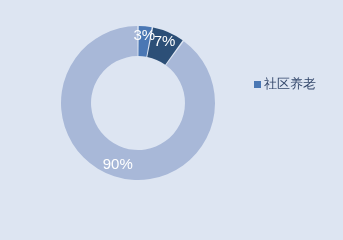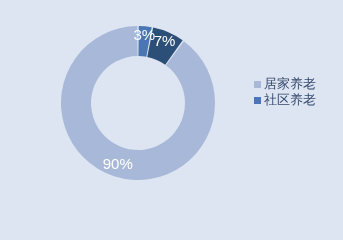--- a/index.html
+++ b/index.html
@@ -89,24 +89,20 @@
       <g id="labels-group">
           <text class="slice-label" x="117.73200796273932" y="165.3784654246763">90%</text>
           <text class="slice-label" x="164.52542818591886" y="41.70335210149203">7%</text>
           <text class="slice-label" x="144.28547542488096" y="36.50661549655321">3%</text>
         </g>
     </svg>
   </div>
 
   <div class="legend">
 
-    <div class="legend-item">
-      <span class="legend-swatch" style="background: rgb(168, 184, 216);"></span>
-      <span class="legend-label">居家养老</span>
-    </div>
 
 
     <div class="legend-item">
       <span class="legend-swatch" style="background: rgb(74, 119, 180);"></span>
       <span class="legend-label">社区养老</span>
     </div>
 
   </div>
 
 </div>

